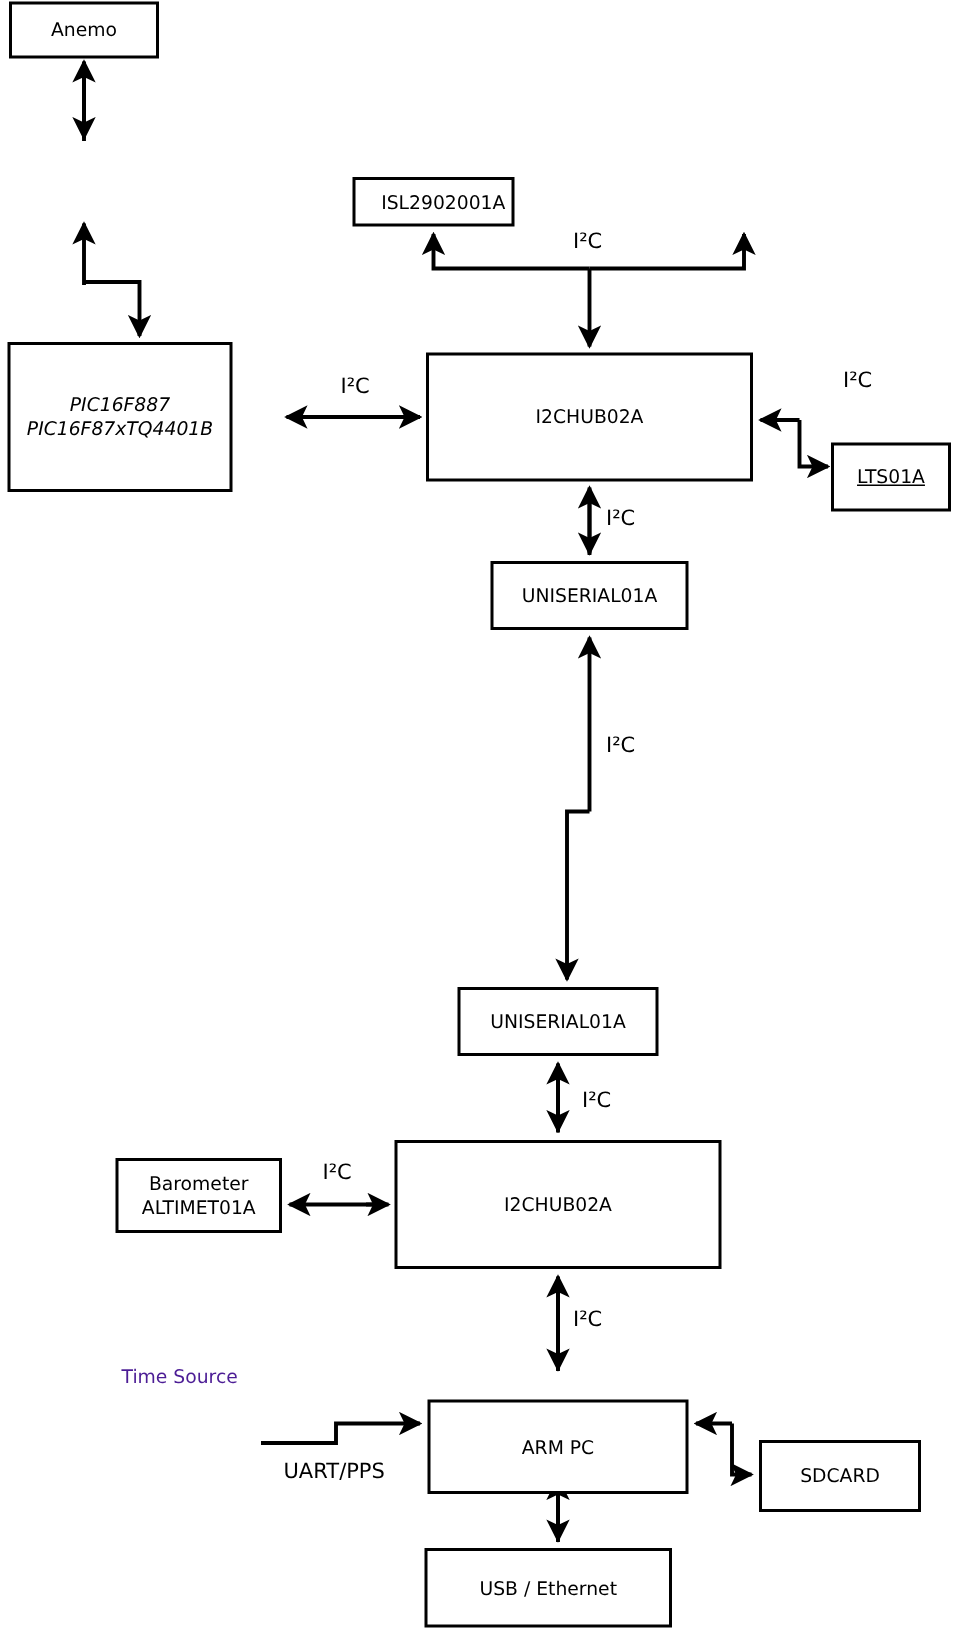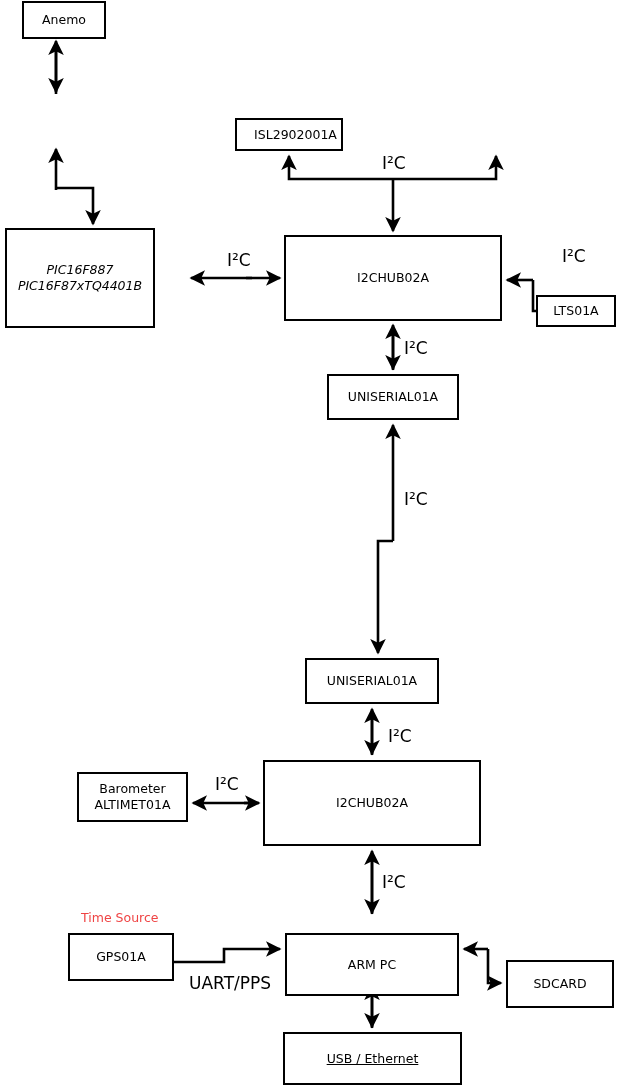--- a/index.html
+++ b/index.html
@@ -35,28 +35,28 @@
     text-align: center;
     line-height: 1.28;
     color: #000000;
     font-size: 12.5px;
     white-space: pre-line;
     z-index: 2;
   }
   .edge-label {
     position: absolute;
     color: #000000;
-    font-size: 17px;
+    font-size: 14px;
     white-space: nowrap;
     z-index: 3;
     background: transparent;
   }
   .free-label {
     position: absolute;
-    color: #ef4444;
+    color: #4c1d95;
     font-size: 12.5px;
     white-space: nowrap;
     z-index: 3;
   }
 </style>
 </head>
 <body>
 
 <div id="diagram-root">
 
@@ -126,35 +126,34 @@
       <path d="M 488 949 L 464 949" fill="none" stroke="#000" stroke-width="2.6" marker-end="url(#arrow)"></path>
       <path d="M 488 949 L 488 983 L 501 983" fill="none" stroke="#000" stroke-width="2.6" marker-end="url(#arrow)"></path>
     </g>
 
     <g>
       <line x1="372" y1="1028" x2="372" y2="986" stroke="#000" stroke-width="2.6" marker-end="url(#arrow)"></line>
       <line x1="372" y1="990" x2="372" y2="1027" stroke="#000" stroke-width="2.6" marker-end="url(#arrow)"></line>
     </g>
   </svg>
 
-  <div class="node" style="left: 6px; top: 1px; width: 84px; height: 38px; margin-left: 16px;">Anemo</div>
+  <div class="node" style="left: 6px; top: 1px; width: 100px; height: 38px;">Anemo</div>
   <div class="node" style="left: 5px; top: 228px; width: 150px; height: 100px; font-style: italic;">PIC16F887
 PIC16F87xTQ4401B</div>
   <div class="node" style="left: 235px; top: 118px; width: 108px; height: 33px; padding-left: 13px;">ISL2902001A</div>
   <div class="node" style="left: 284px; top: 235px; width: 218px; height: 86px;">I2CHUB02A</div>
-  <div class="node" style="left: 536px; top: 295px; width: 80px; height: 32px;">LTS01A</div>
+  <div class="node" style="left: 554px; top: 295px; width: 80px; height: 46px; text-decoration: underline;">LTS01A</div>
   <div class="node" style="left: 327px; top: 374px; width: 132px; height: 46px;">UNISERIAL01A</div>
   <div class="node" style="left: 305px; top: 658px; width: 134px; height: 46px;">UNISERIAL01A</div>
   <div class="node" style="left: 263px; top: 760px; width: 218px; height: 86px;">I2CHUB02A</div>
   <div class="node" style="left: 77px; top: 772px; width: 111px; height: 50px;">Barometer
 ALTIMET01A</div>
   <div class="node" style="left: 285px; top: 918px; width: 174px; height: 63px; margin-top: 15px;">ARM PC</div>
-  <div class="node" style="left: 68px; top: 933px; width: 106px; height: 48px;">GPS01A</div>
   <div class="node" style="left: 506px; top: 960px; width: 108px; height: 48px;">SDCARD</div>
-  <div class="node" style="left: 283px; top: 1032px; width: 179px; height: 53px; text-decoration: underline;">USB / Ethernet</div>
+  <div class="node" style="left: 283px; top: 1032px; width: 165px; height: 53px;">USB / Ethernet</div>
 
   <div class="edge-label" style="left: 382px; top: 153px;">I²C</div>
   <div class="edge-label" style="left: 227px; top: 250px;">I²C</div>
   <div class="edge-label" style="left: 562px; top: 246px;">I²C</div>
   <div class="edge-label" style="left: 404px; top: 338px;">I²C</div>
   <div class="edge-label" style="left: 404px; top: 489px;">I²C</div>
   <div class="edge-label" style="left: 388px; top: 726px;">I²C</div>
   <div class="edge-label" style="left: 215px; top: 774px;">I²C</div>
   <div class="edge-label" style="left: 382px; top: 872px;">I²C</div>
   <div class="edge-label" style="left: 189px; top: 973px; text-align: center;">UART/PPS</div>

